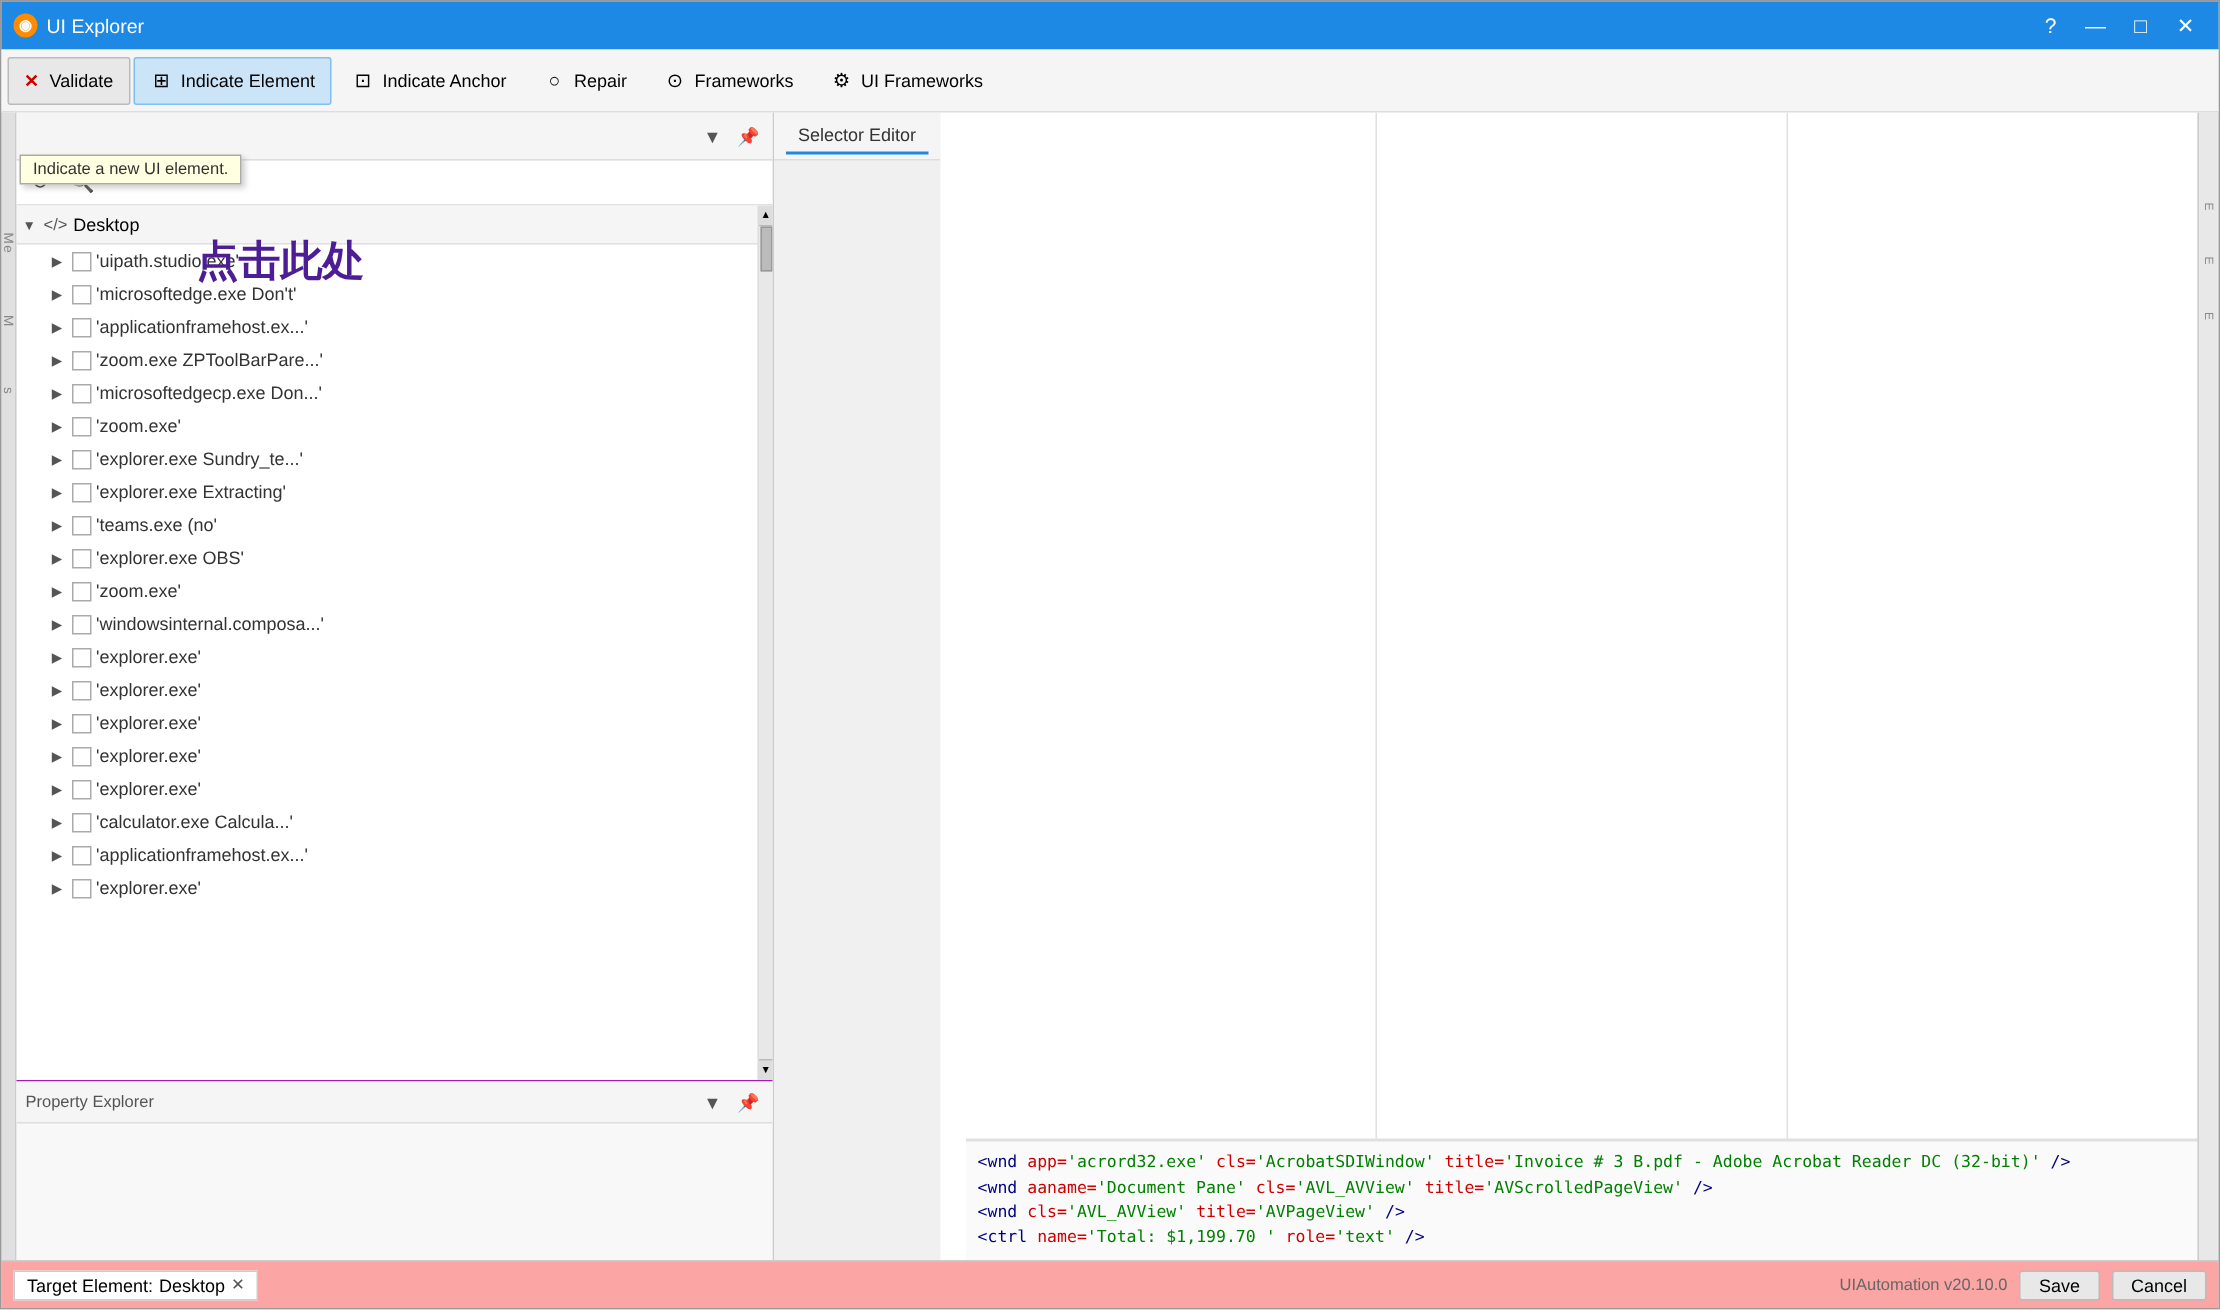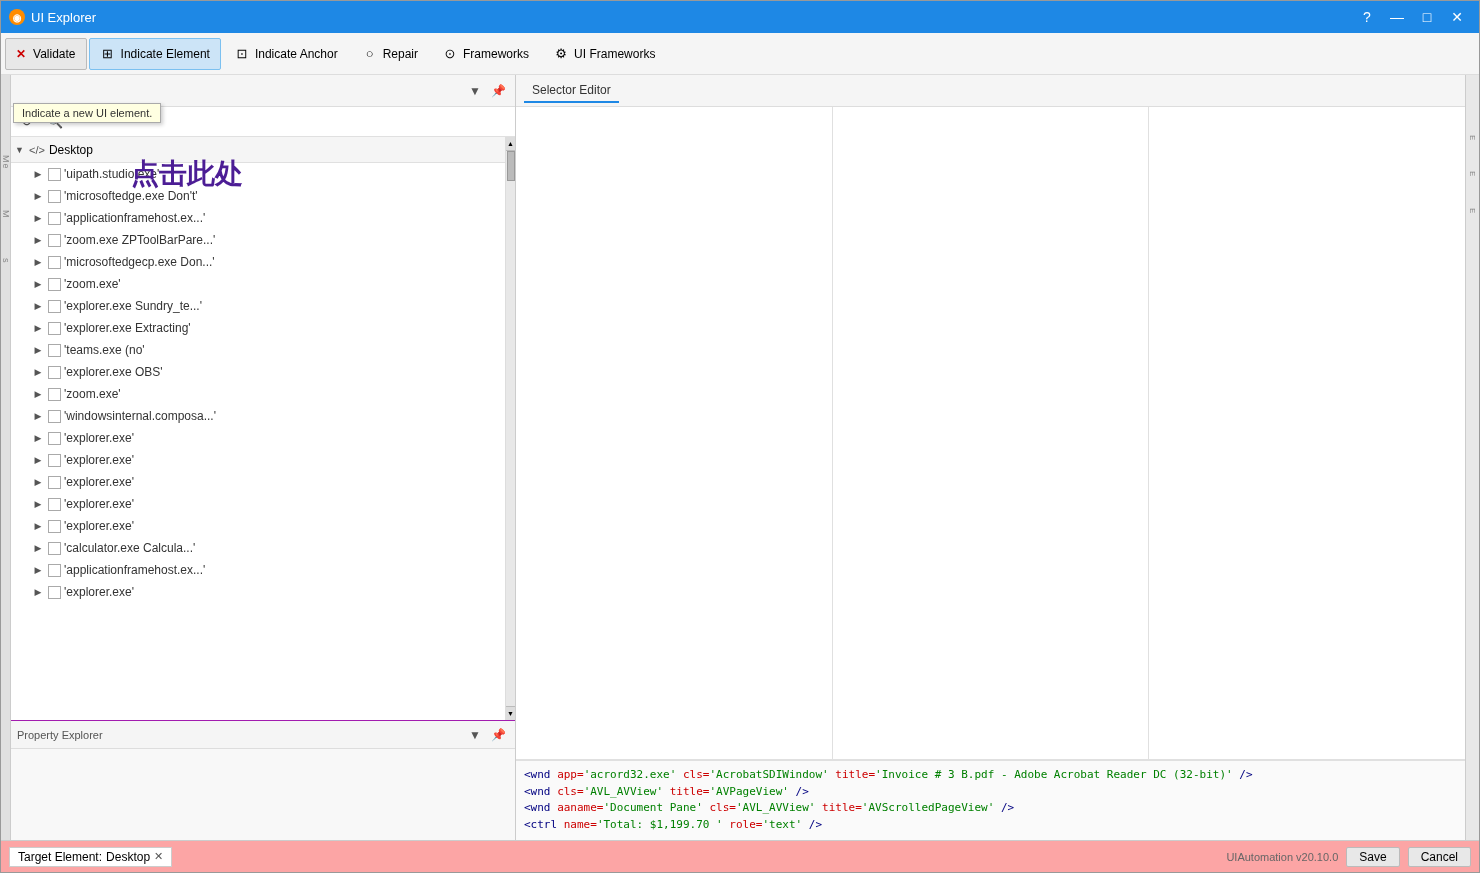--- a/index.html
+++ b/index.html
@@ -278,21 +278,21 @@
       height: 28px;
       display: flex;
       align-items: center;
       padding: 0 6px;
       gap: 4px;
     }
 
     .right-panel {
       flex: 1;
       display: flex;
-      flex-direction: column;
+      flex-direction: row;
     }
 
     .selector-header {
       background: #f5f5f5;
       border-bottom: 1px solid #ddd;
       height: 32px;
       display: flex;
       align-items: center;
       padding: 0 8px;
     }
@@ -303,20 +303,21 @@
       padding: 4px 8px;
       border-bottom: 2px solid #1e88e5;
       font-weight: 500;
     }
 
     .selector-body {
       flex: 1;
       background: white;
       display: flex;
       flex-direction: column;
+      padding-left: 17px;
     }
 
     .selector-columns {
       flex: 1;
       display: flex;
       border-bottom: 1px solid #e0e0e0;
     }
 
     .selector-col {
       border-right: 1px solid #e0e0e0;
@@ -668,24 +669,24 @@
           <div class="selector-col"></div>
           <div class="selector-col"></div>
           <div class="selector-col"></div>
         </div>
 
         <div class="xml-area">
           <div class="xml-line">
             <span class="xml-tag">&lt;wnd </span><span class="xml-attr-name">app=</span><span class="xml-attr-value">'acrord32.exe'</span> <span class="xml-attr-name">cls=</span><span class="xml-attr-value">'AcrobatSDIWindow'</span> <span class="xml-attr-name">title=</span><span class="xml-attr-value">'Invoice # 3 B.pdf - Adobe Acrobat Reader DC (32-bit)'</span> <span class="xml-tag">/&gt;</span>
           </div>
           <div class="xml-line">
+            <span class="xml-tag">&lt;wnd </span><span class="xml-attr-name">aaname=</span><span class="xml-attr-value">'Document Pane'</span> <span class="xml-attr-name">cls=</span><span class="xml-attr-value">'AVL_AVView'</span> <span class="xml-attr-name">title=</span><span class="xml-attr-value">'AVScrolledPageView'</span> <span class="xml-tag">/&gt;</span>
+          </div>
+          <div class="xml-line">
             <span class="xml-tag">&lt;wnd </span><span class="xml-attr-name">cls=</span><span class="xml-attr-value">'AVL_AVView'</span> <span class="xml-attr-name">title=</span><span class="xml-attr-value">'AVPageView'</span> <span class="xml-tag">/&gt;</span>
-          </div>
-          <div class="xml-line">
-            <span class="xml-tag">&lt;wnd </span><span class="xml-attr-name">aaname=</span><span class="xml-attr-value">'Document Pane'</span> <span class="xml-attr-name">cls=</span><span class="xml-attr-value">'AVL_AVView'</span> <span class="xml-attr-name">title=</span><span class="xml-attr-value">'AVScrolledPageView'</span> <span class="xml-tag">/&gt;</span>
           </div>
           <div class="xml-line">
             <span class="xml-tag">&lt;ctrl </span><span class="xml-attr-name">name=</span><span class="xml-attr-value">'Total:   $1,199.70  '</span> <span class="xml-attr-name">role=</span><span class="xml-attr-value">'text'</span> <span class="xml-tag">/&gt;</span>
           </div>
         </div>
       </div>
     </div>
 
     <div class="right-edge-bar">
       <span class="edge-bar-label">E</span>

